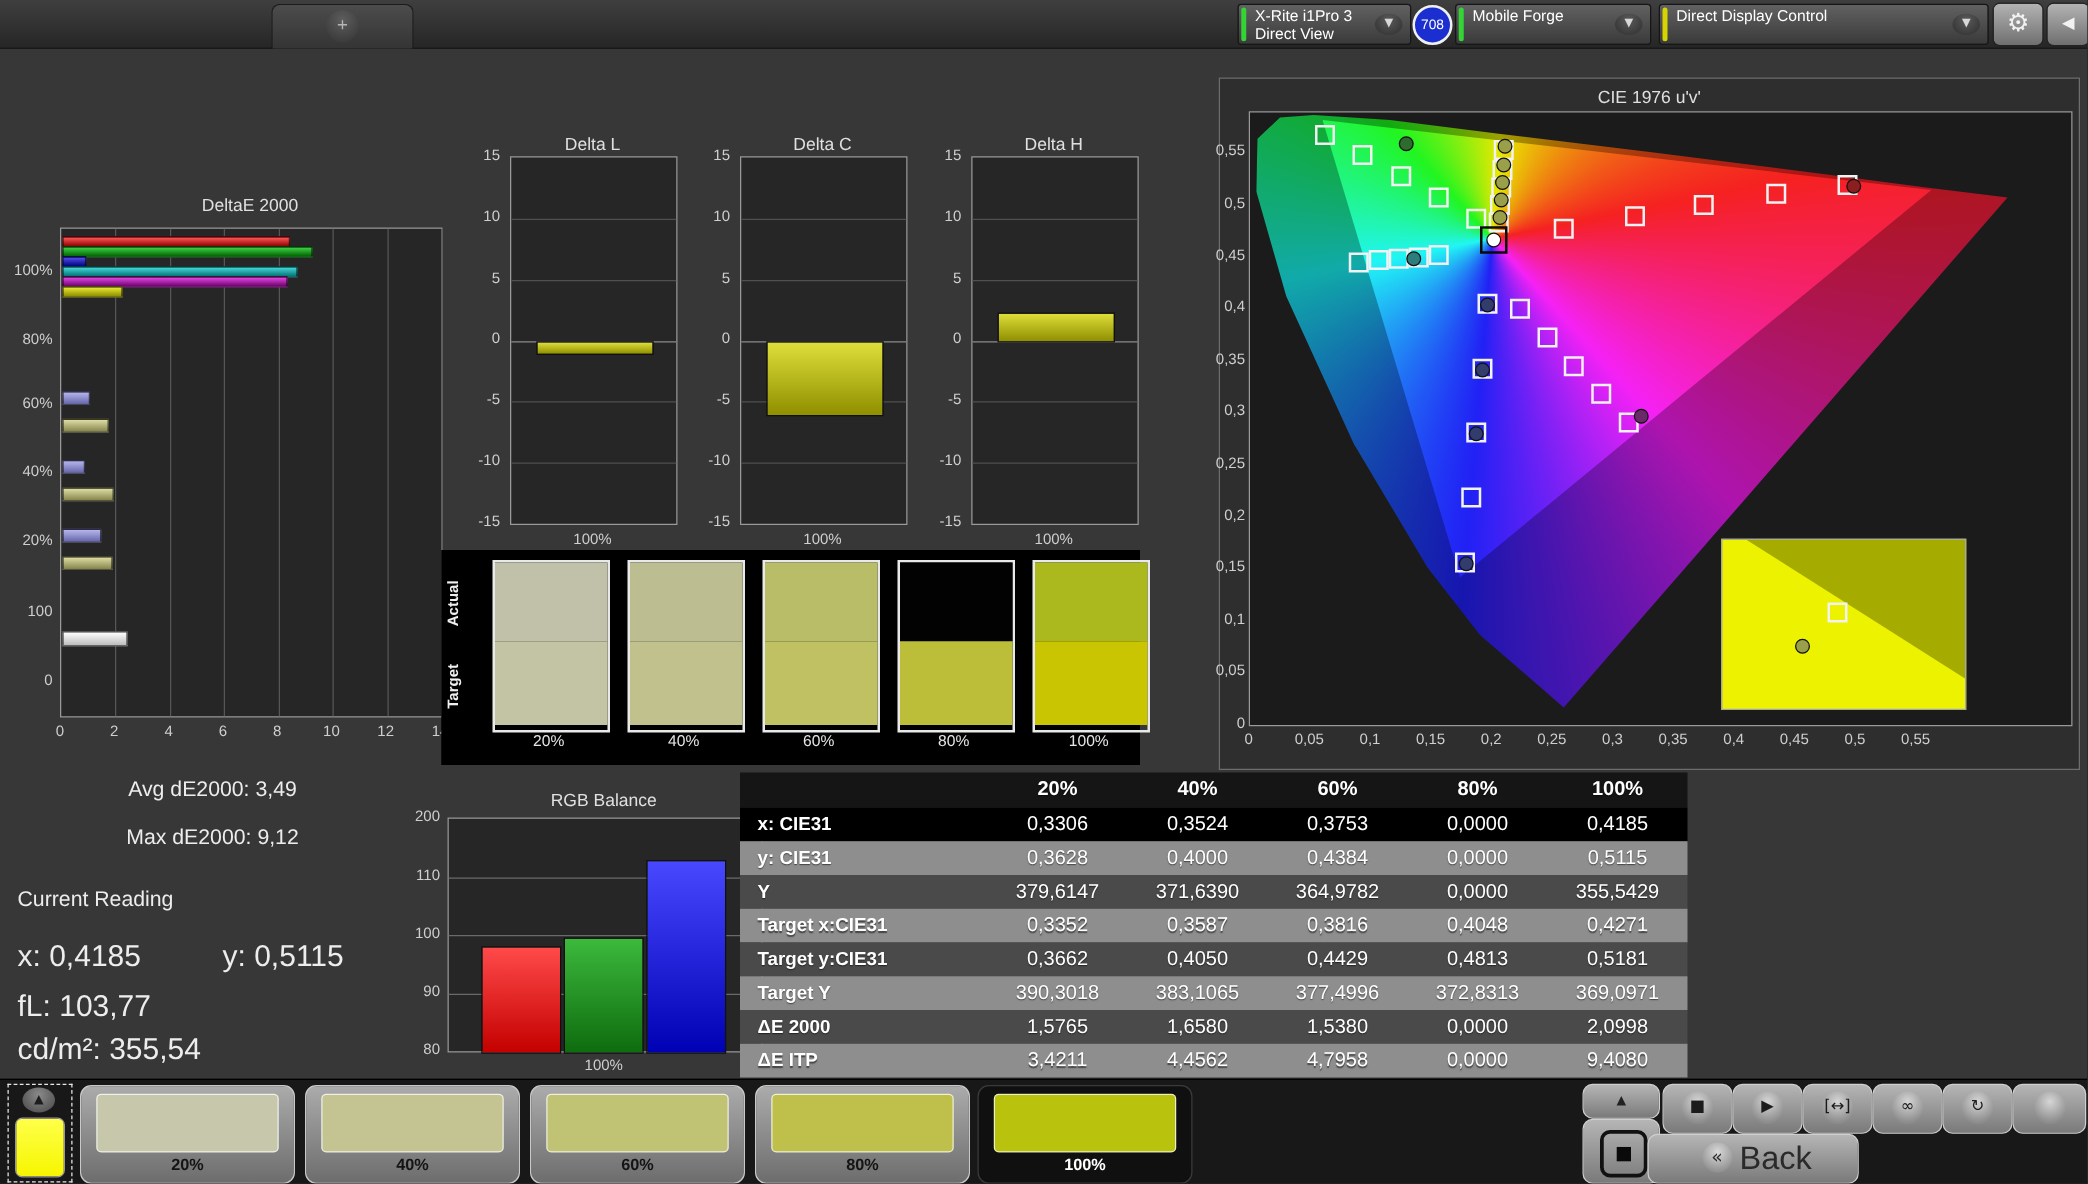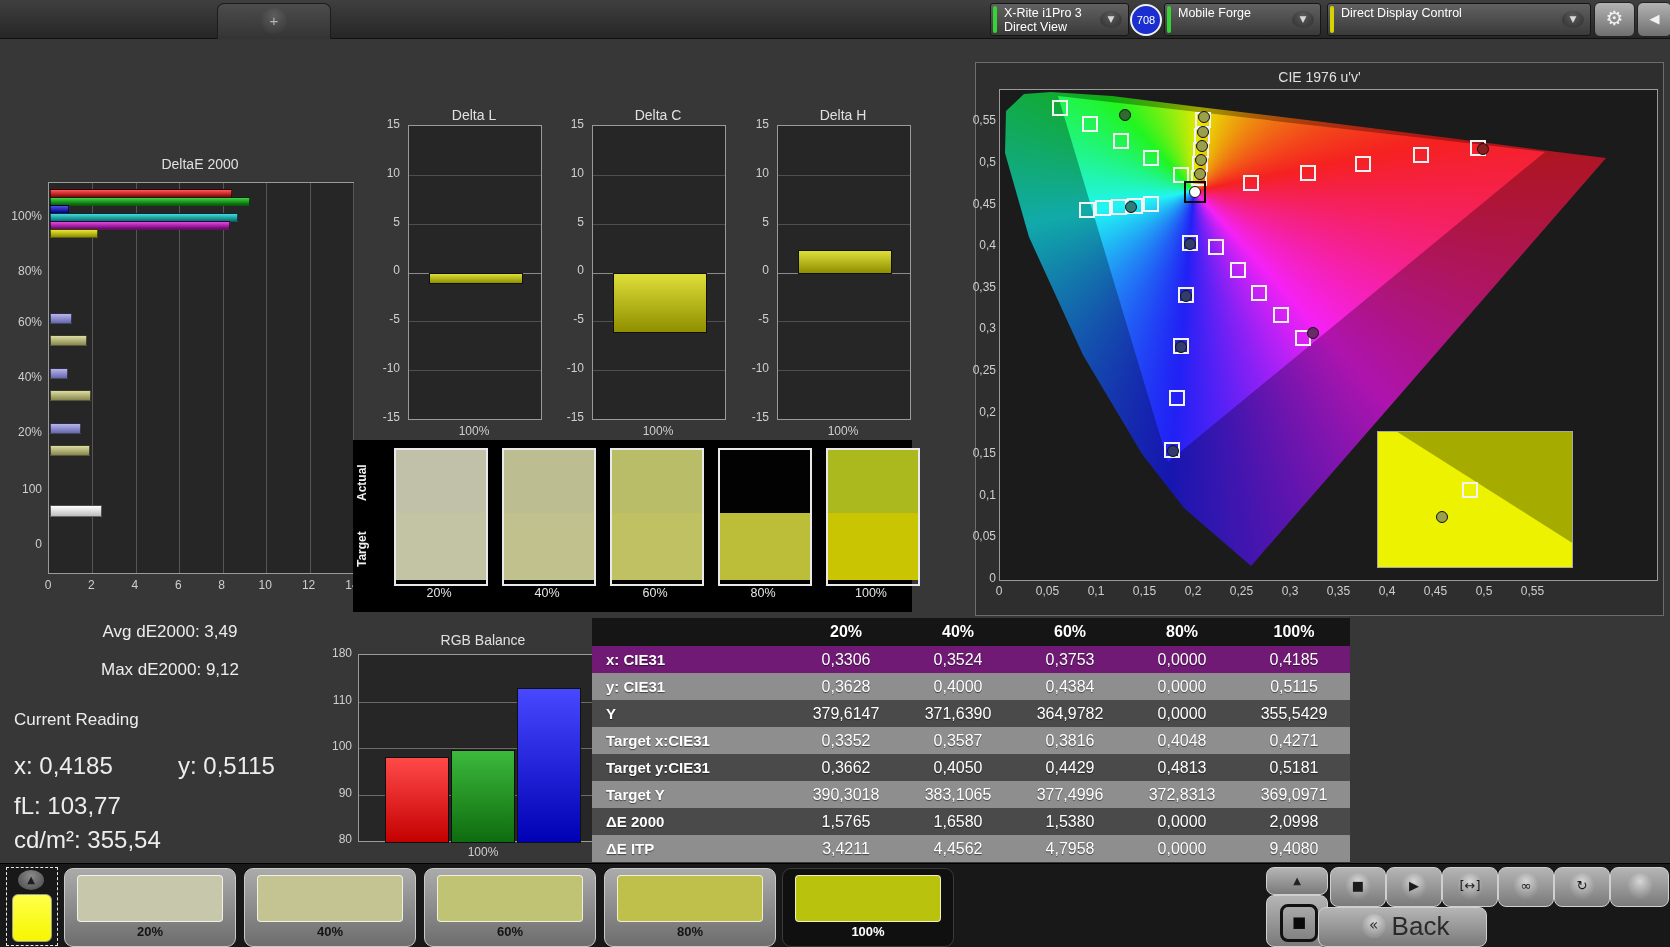--- a/index.html
+++ b/index.html
@@ -383,37 +383,37 @@
   <div class="plot" id="rgb-plot" style="left:358px;top:654px;width:250px;height:186px;">
       <div class="gh" style="top: 46.5px; background: rgb(106, 106, 106);"></div>
       <div class="gh" style="top: 93px; background: rgb(106, 106, 106);"></div>
       <div class="gh" style="top: 139.5px; background: rgb(106, 106, 106);"></div>
       <div class="vbar rbar" style="left: 26px; width: 62px; top: 102.3px; height: 83.7px;"></div>
       <div class="vbar gbar" style="left: 92px; width: 62px; top: 95.325px; height: 90.675px;"></div>
       <div class="vbar bbar" style="left: 158px; width: 62px; top: 33.48px; height: 152.52px;"></div>
     </div>
   <div class="axlab" style="left:358px;top:845px;width:250px;text-align:center;">100%</div>
   <div id="rgb-ylabels">
-      <div class="axlab" style="left: 322px; top: 646px; width: 30px; text-align: right;">180</div>
+      <div class="axlab" style="left: 322px; top: 646px; width: 30px; text-align: right;">200</div>
       <div class="axlab" style="left: 322px; top: 692.5px; width: 30px; text-align: right;">110</div>
       <div class="axlab" style="left: 322px; top: 739px; width: 30px; text-align: right;">100</div>
       <div class="axlab" style="left: 322px; top: 785.5px; width: 30px; text-align: right;">90</div>
       <div class="axlab" style="left: 322px; top: 832px; width: 30px; text-align: right;">80</div>
     </div>
 
   <div id="readings-table">
       <div class="trow head">
         <div class="lab"></div>
         <div class="val">20%</div>
         <div class="val">40%</div>
         <div class="val">60%</div>
         <div class="val">80%</div>
         <div class="val">100%</div>
       </div>
-      <div class="trow" style="background: #701a75;">
+      <div class="trow" style="background: #000000;">
         <div class="lab">x: CIE31</div>
         <div class="val">0,3306</div>
         <div class="val">0,3524</div>
         <div class="val">0,3753</div>
         <div class="val">0,0000</div>
         <div class="val">0,4185</div>
       </div>
       <div class="trow" style="background: rgb(142, 142, 142);">
         <div class="lab">y: CIE31</div>
         <div class="val">0,3628</div>

